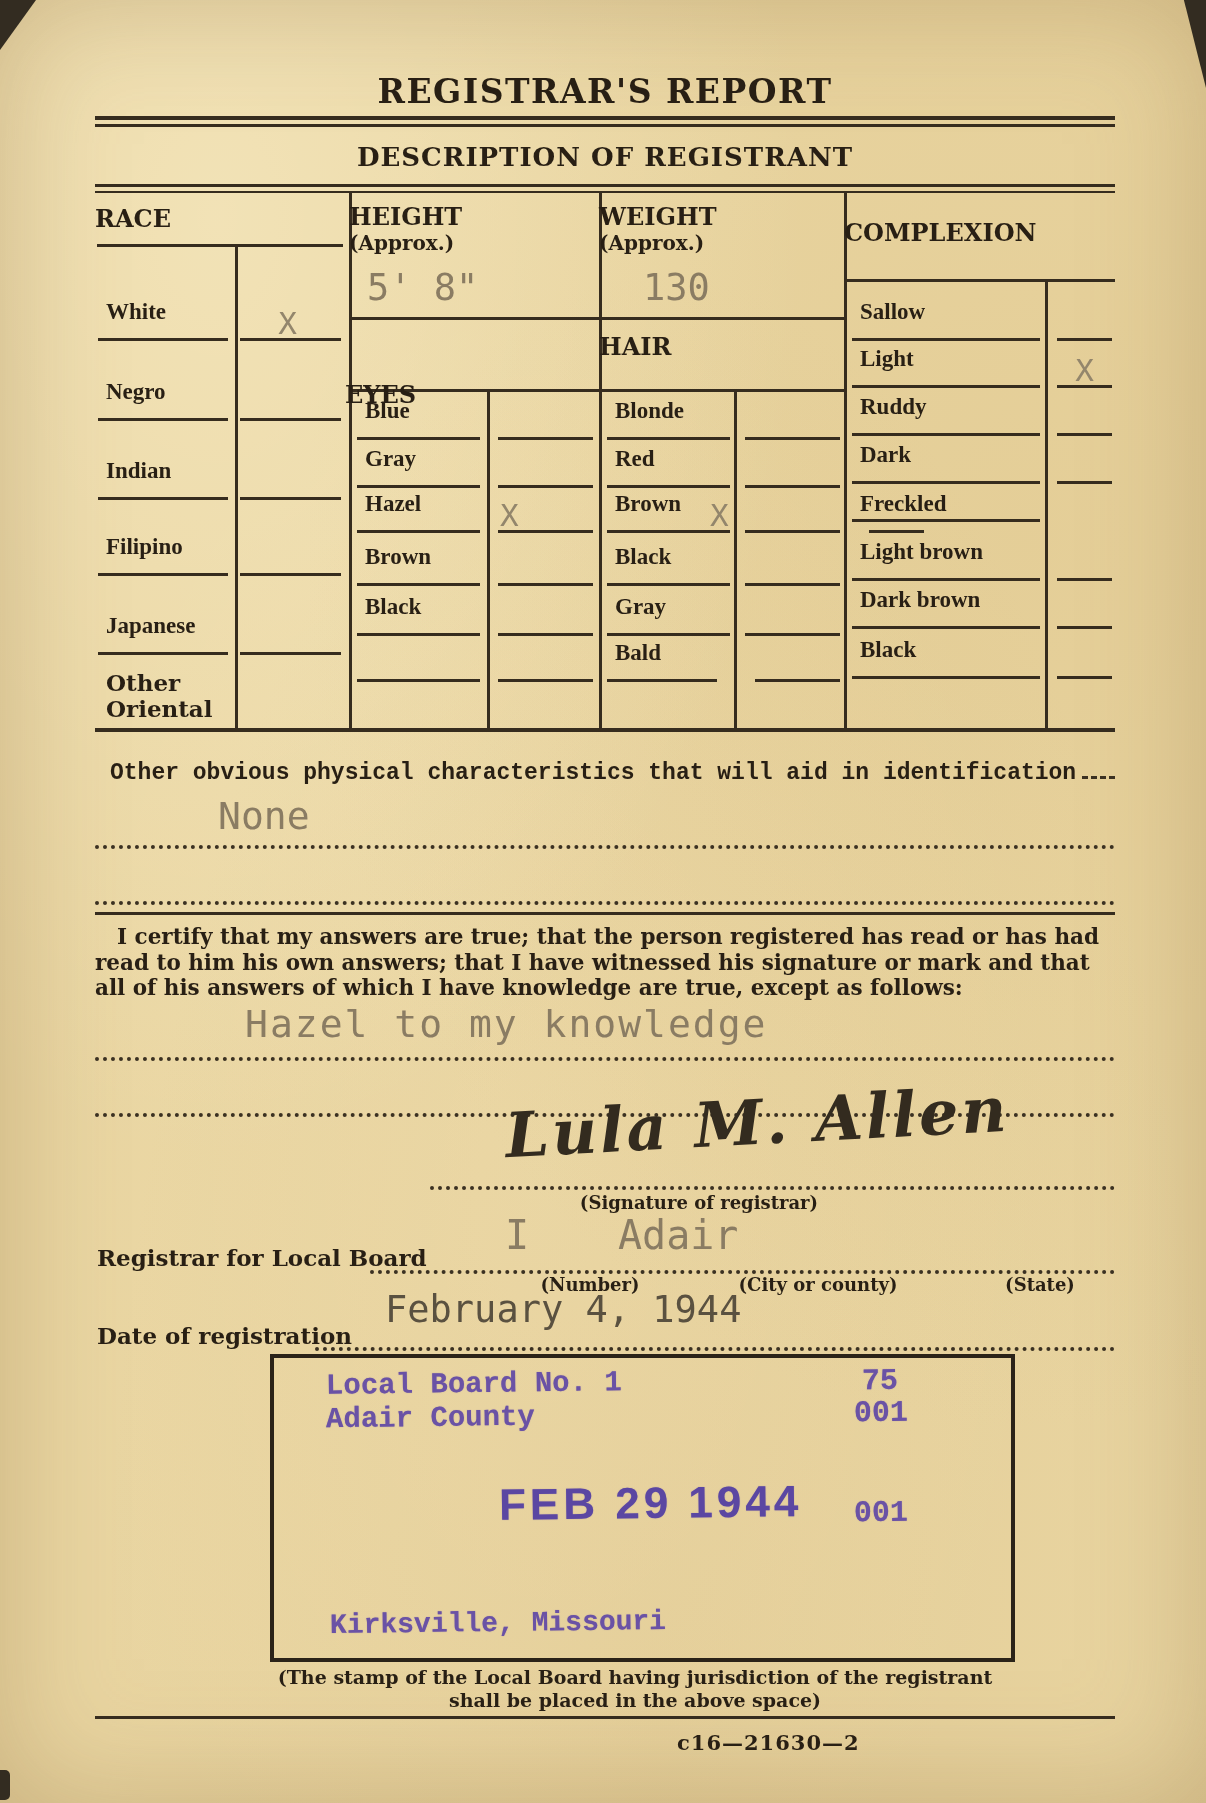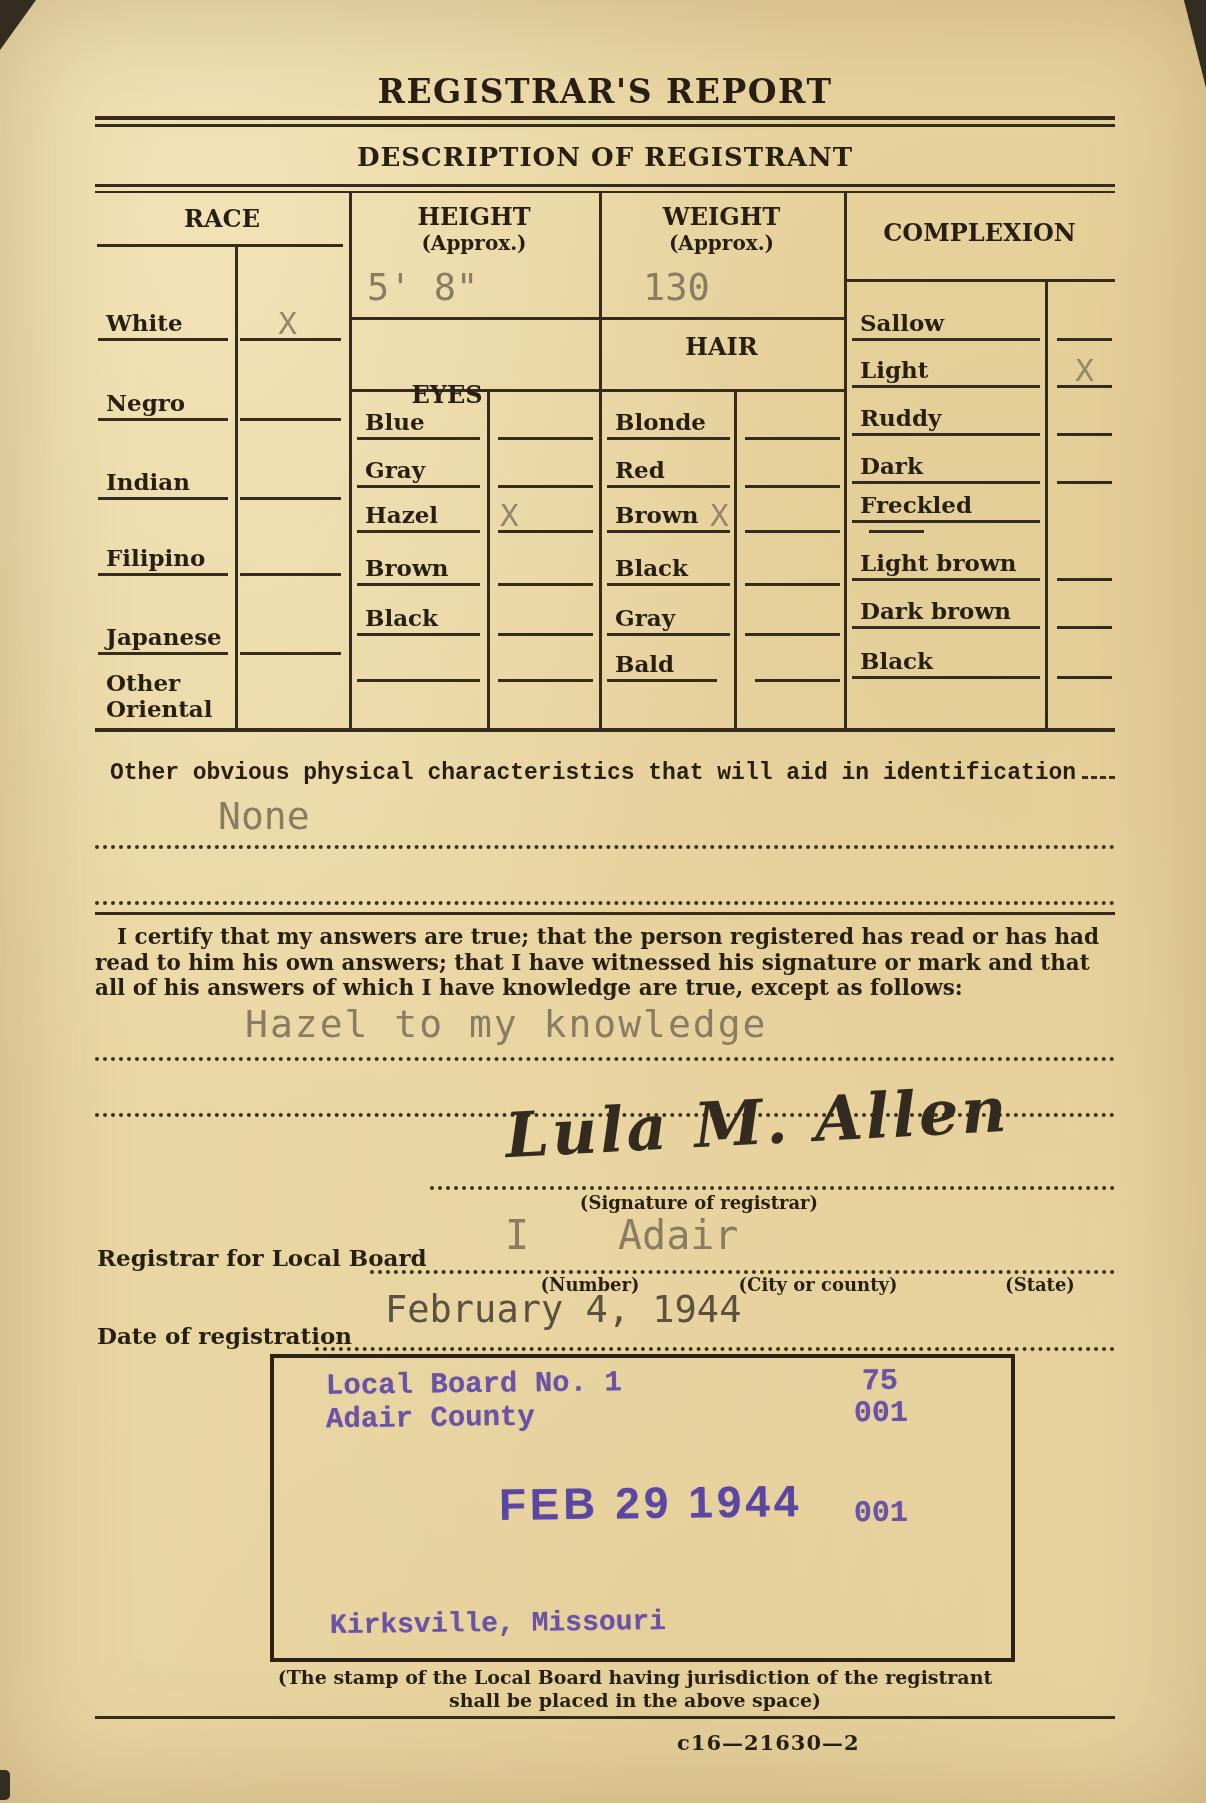--- a/index.html
+++ b/index.html
@@ -10,34 +10,34 @@
       radial-gradient(ellipse at 45% 65%, rgba(255,240,200,.18), transparent 55%),
       radial-gradient(ellipse at 55% 95%, rgba(206,176,116,.22), transparent 60%),
       #e9d5a1;
     box-shadow: inset 0 0 120px rgba(140,110,60,.35);
     font-family:"DejaVu Serif", serif; color:#281f14;}
   .abs{position:absolute;}
   
   .ink{color:#281f14;font-weight:bold;}
   .title{font-size:33px;letter-spacing:1.5px;text-align:center;}
   .subtitle{font-size:26px;letter-spacing:1px;text-align:center;}
-  .hdr{font-size:24px;font-weight:bold;text-align:center;position:absolute;}
+  .hdr{font-size:24px;font-weight:bold;text-align:left;position:absolute;}
   .approx{font-size:20px;}
   .lbltx{font-size:23px;font-weight:bold;position:absolute;}
   .cap{font-size:18px;font-weight:bold;text-align:center;position:absolute;}
   
   .hl{position:absolute;height:3px;background:#362c1e;}
   .hl.thin{height:2px;}
   .hl.thick{height:4px;}
   .vl{position:absolute;width:3px;background:#362c1e;}
   .dot{position:absolute;height:0;border-top:4px dotted #3b3122;}
   
   .tbl{position:absolute;left:95px;top:192px;width:1020px;height:540px;}
   .row{position:absolute;height:42px;display:flex;}
-  .cell{border-bottom:3px solid #362c1e;height:100%;display:flex;align-items:flex-end;box-sizing:border-box;}
+  .cell{border-bottom:3px solid #362c1e;height:100%;display:flex;align-items:flex-start;box-sizing:border-box;font-family:Liberation Serif, serif;}
   .lbl{font-size:23px;font-weight:bold;padding:0 0 2px 8px;white-space:nowrap;}
   .race-row{left:3px;width:243px;}  .race-row .lblc{width:130px;} .race-row .markc{width:101px;margin-left:12px;}
   .eyes-row{left:262px;width:236px;}.eyes-row .lblc{width:123px;} .eyes-row .markc{width:95px;margin-left:18px;}
   .hair-row{left:512px;width:233px;}.hair-row .lblc{width:123px;} .hair-row .markc{width:95px;margin-left:15px;}
   .comp-row{left:757px;width:260px;}.comp-row .lblc{width:188px;} .comp-row .markc{width:55px;margin-left:17px;}
   
   .typed{position:absolute;font-family:"DejaVu Sans Mono", monospace;color:#8a7c63;white-space:nowrap;}
   .typed.dark{color:#5a5140;}
   .xmark{position:absolute;font-family:"DejaVu Sans Mono", monospace;font-size:31px;color:#93866c;z-index:5;}
   .signature{position:absolute;font-family:"DejaVu Serif", serif;font-style:italic;font-weight:bold;

